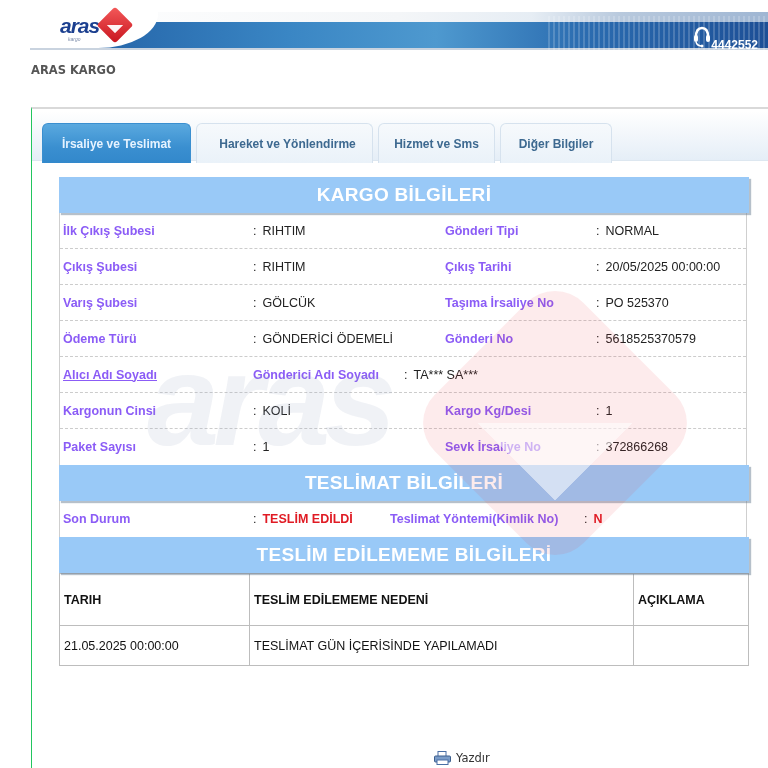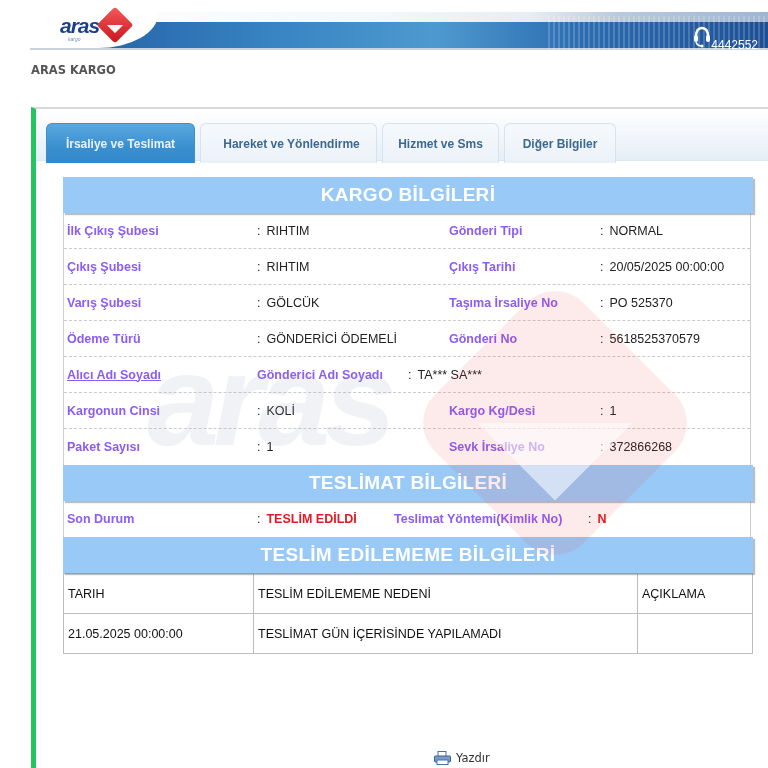--- a/index.html
+++ b/index.html
@@ -19,29 +19,29 @@
     border-bottom-right-radius: 60px 34px; }
   .logo-text { position: absolute; left: 30px; top: 2px; font-family: "Liberation Sans", sans-serif;
     font-style: italic; font-weight: bold; font-size: 21px; color: #1b3f8f; letter-spacing: -1px; }
   .logo-sub { position: absolute; left: 38px; top: 24px; font-size: 5px; color: #7a8aa8; font-style: italic; }
   .logo-diamond { position: absolute; left: 72px; top: 0px; width: 26px; height: 26px; transform: rotate(45deg);
     background: linear-gradient(135deg, #f45a5a, #c8141e); border-radius: 3px; margin-left: 0; }
   .logo-diamond-inner { position: absolute; left: 7px; top: 7px; width: 12px; height: 12px; background: #fff;
     clip-path: polygon(0 100%, 100% 0, 100% 100%); opacity: 0.95; }
   .phone { position: absolute; right: 10px; top: 10px; height: 30px; display: flex; align-items: flex-end; }
   .phone-icon { width: 18px; height: 22px; margin-right: 0px; position: relative; top: -4px; }
-  .phone-num { color: #ffffff; font-weight: normal; font-size: 12px; letter-spacing: 0px; }
+  .phone-num { color: #ffffff; font-weight: bold; font-size: 12px; letter-spacing: 0px; }
 
   
   .page-title { position: absolute; left: 31px; top: 63px; font-size: 11.5px; color: #555; font-weight: bold;
     font-family: "DejaVu Sans", sans-serif; letter-spacing: 0px; }
 
   
   .panel { position: absolute; left: 31px; top: 107px; width: 737px; height: 661px;
-    border-top: 2px solid #d9d9d9; border-left: 5px solid #22c55e; background: #fff; }
+    border-top: 2px solid #d9d9d9; border-left: 1px solid #22c55e; background: #fff; }
   .tabbar { position: absolute; left: 0; top: 2px; width: 737px; height: 50px;
     background: linear-gradient(180deg, #ffffff 0%, #f3f7fb 45%, #e5eef7 100%);
     border-bottom: 1px solid #dde7f0; }
   .tab { position: absolute; top: 12px; height: 40px; border-radius: 6px 6px 0 0;
     border: 1px solid #d6e2ee; border-bottom: none; background: linear-gradient(180deg, #f6f9fc 0%, #eaf2f9 100%);
     display: flex; align-items: center; justify-content: center; cursor: pointer; }
   .tab span { font-size: 12px; font-weight: bold; color: #3d6990; }
   .tab.active { background: linear-gradient(180deg, #5aa9df 0%, #3a8fd0 60%, #3288cb 100%); border-color: #3a8fd0; }
   .tab.active span { color: #e6f3ff; }
 
@@ -53,21 +53,21 @@
   .info-table { width: 688px; border-left: 1px solid #cfcfcf; border-right: 1px solid #cfcfcf; position: relative; z-index: 1; }
   .info-row { height: 36px; display: flex; align-items: center; border-bottom: 1px dashed #cccccc; font-size: 12.5px; }
   .info-row:last-child { border-bottom: none; }
   .lbl { font-weight: bold; color: #8b5cf6; }
   .val { color: #222; }
   .colon { color: #222; margin-right: 6px; }
   .red { color: #e01b24; font-weight: bold; }
 
   .ne-table { width: 690px; border-collapse: collapse; font-size: 12.5px; position: relative; z-index: 1; }
   .ne-table td, .ne-table th { border: 1.5px solid #bdbdbd; text-align: left; padding: 0 4px; }
-  .ne-table th { height: 40px; font-weight: normal; }
+  .ne-table th { height: 52px; font-weight: bold; }
   .ne-table td { height: 40px; }
 
   
   .wm { position: absolute; z-index: 3; pointer-events: none; }
   .wm-text { left: 147px; top: 335px; font-size: 130px; font-style: italic; font-weight: bold;
     color: rgba(150,165,190,0.14); letter-spacing: -6px; font-family: "Liberation Sans", sans-serif; line-height: 1; }
   .wm-diamond { left: 450px; top: 318px; width: 210px; height: 210px; transform: rotate(45deg);
     border-radius: 40px; background: rgba(235,60,70,0.10); }
   .wm-diamond-inner { position: absolute; left: 50px; top: 50px; width: 110px; height: 110px; background: rgba(255,255,255,0.55);
     clip-path: polygon(0 100%, 100% 0, 100% 100%); }

